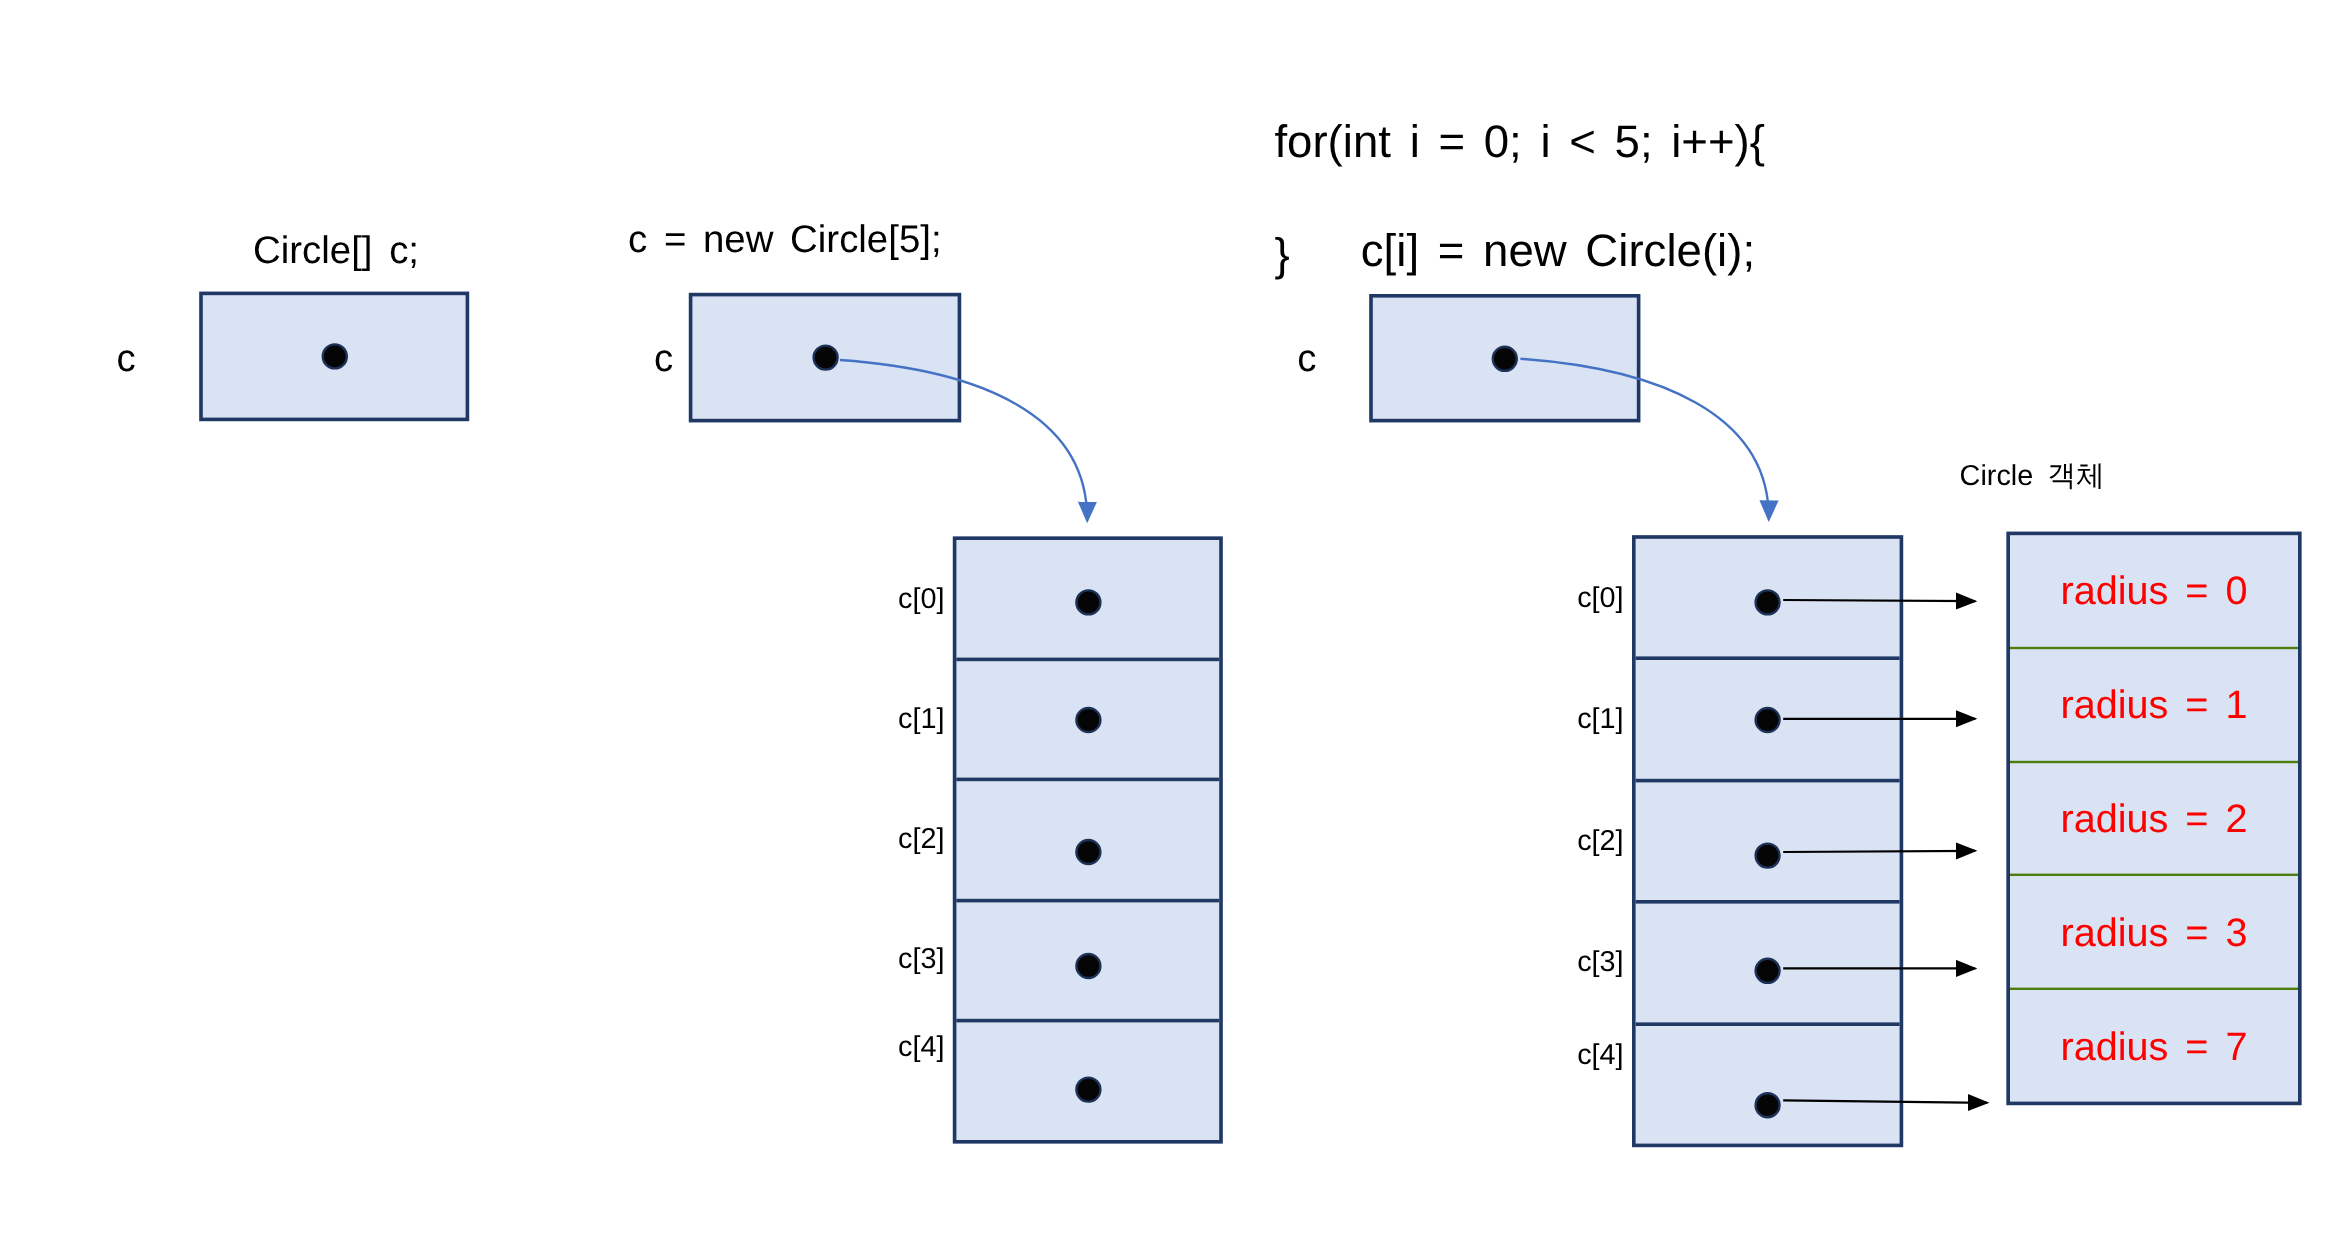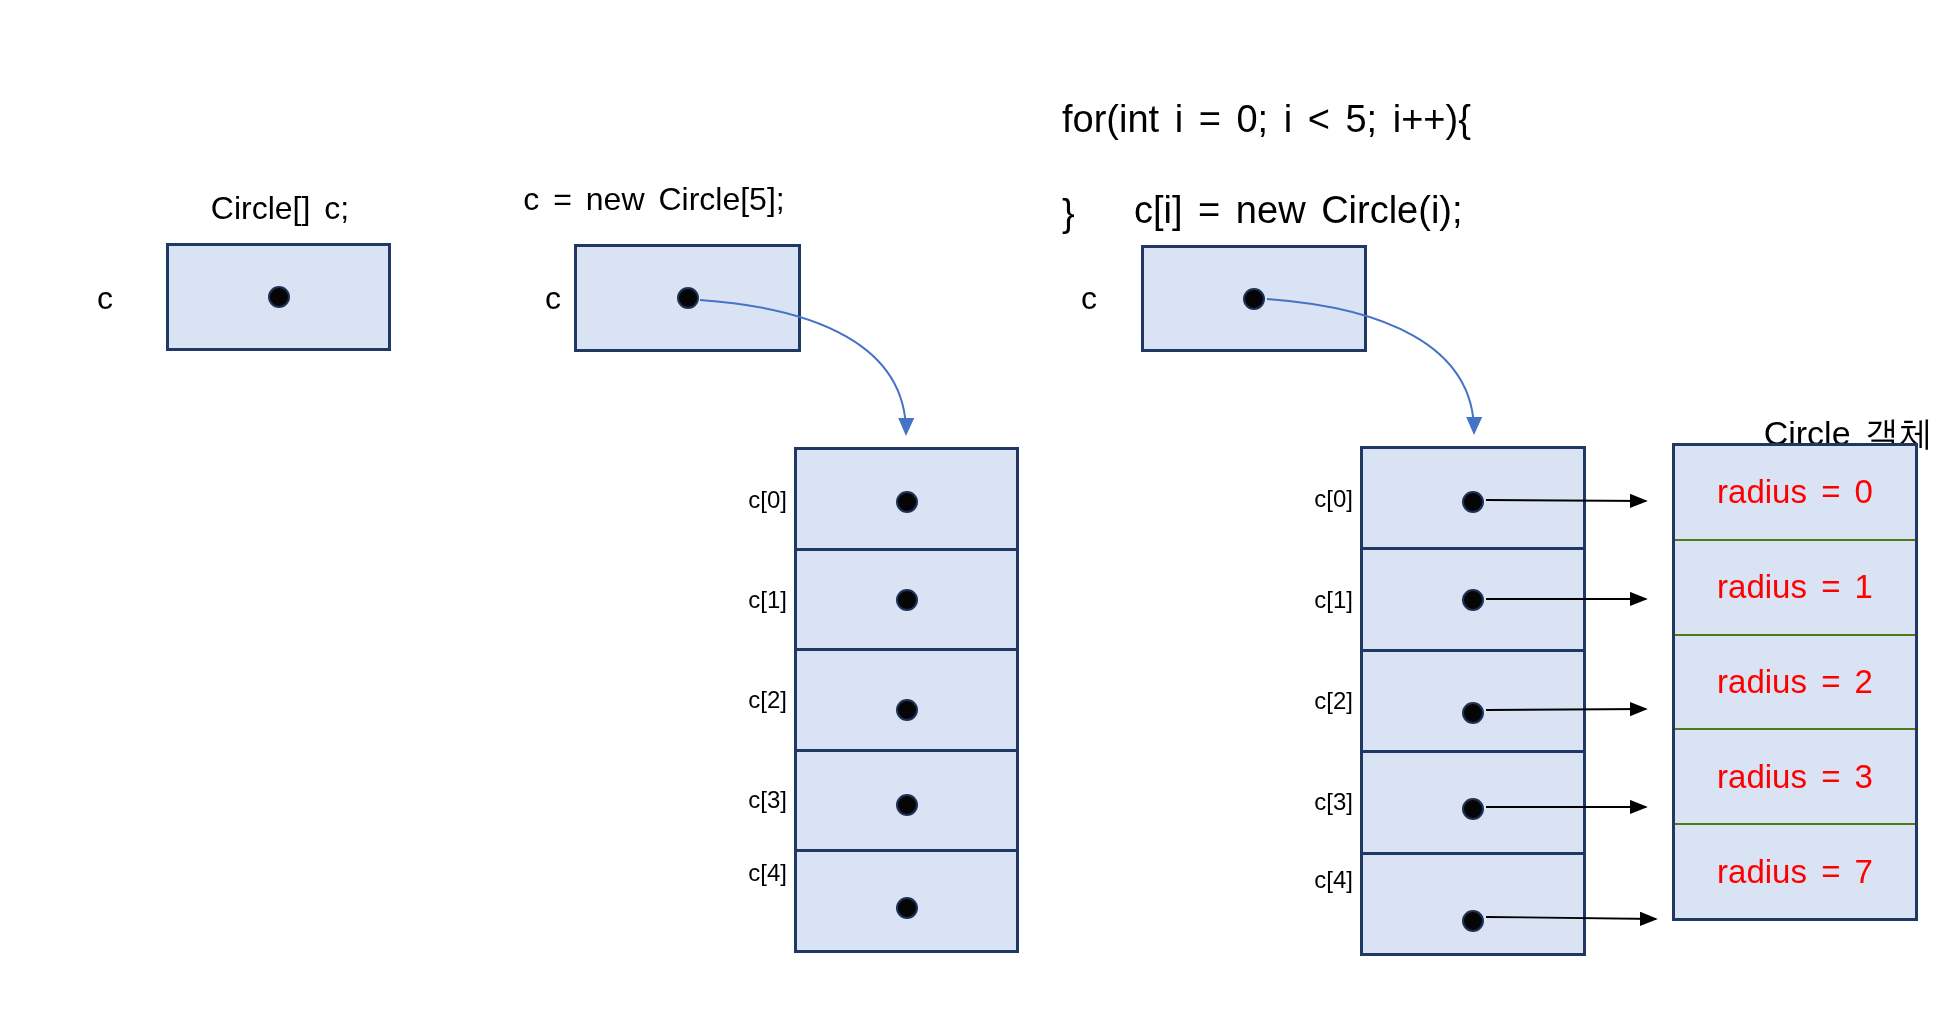--- a/index.html
+++ b/index.html
@@ -29,21 +29,21 @@
   .alabel{position:absolute;font-size:24px;line-height:40px;text-align:right;width:120px;white-space:pre;}
   .objcol{
     position:absolute;box-sizing:border-box;border:3px solid #203864;background:#dae3f3;
     display:flex;flex-direction:column;
   }
   .objcol .ocell{
     flex:1;border-top:2px solid #4d7c0f;display:flex;align-items:center;justify-content:center;
     font-size:33px;color:#ff0000;white-space:pre;word-spacing:5px;
   }
   .objcol .ocell:first-child{border-top:none;}
-  .korean-title{font-size:34px;line-height:42px;text-align:right;margin-top:36px;}
+  .korean-title{font-size:24px;line-height:42px;text-align:left;}
   svg.overlay{position:absolute;left:0;top:0;pointer-events:none;}
 </style>
 </head>
 <body>
 
 <div class="canvas">
 
   <div class="txt title" style="left:130px;top:188px;width:300px;">Circle[] c;</div>
   <div class="txt varlabel" style="left:45px;top:278px;">c</div>
   <div class="refbox" style="left:166px;top:243px;width:225px;height:108px;">

